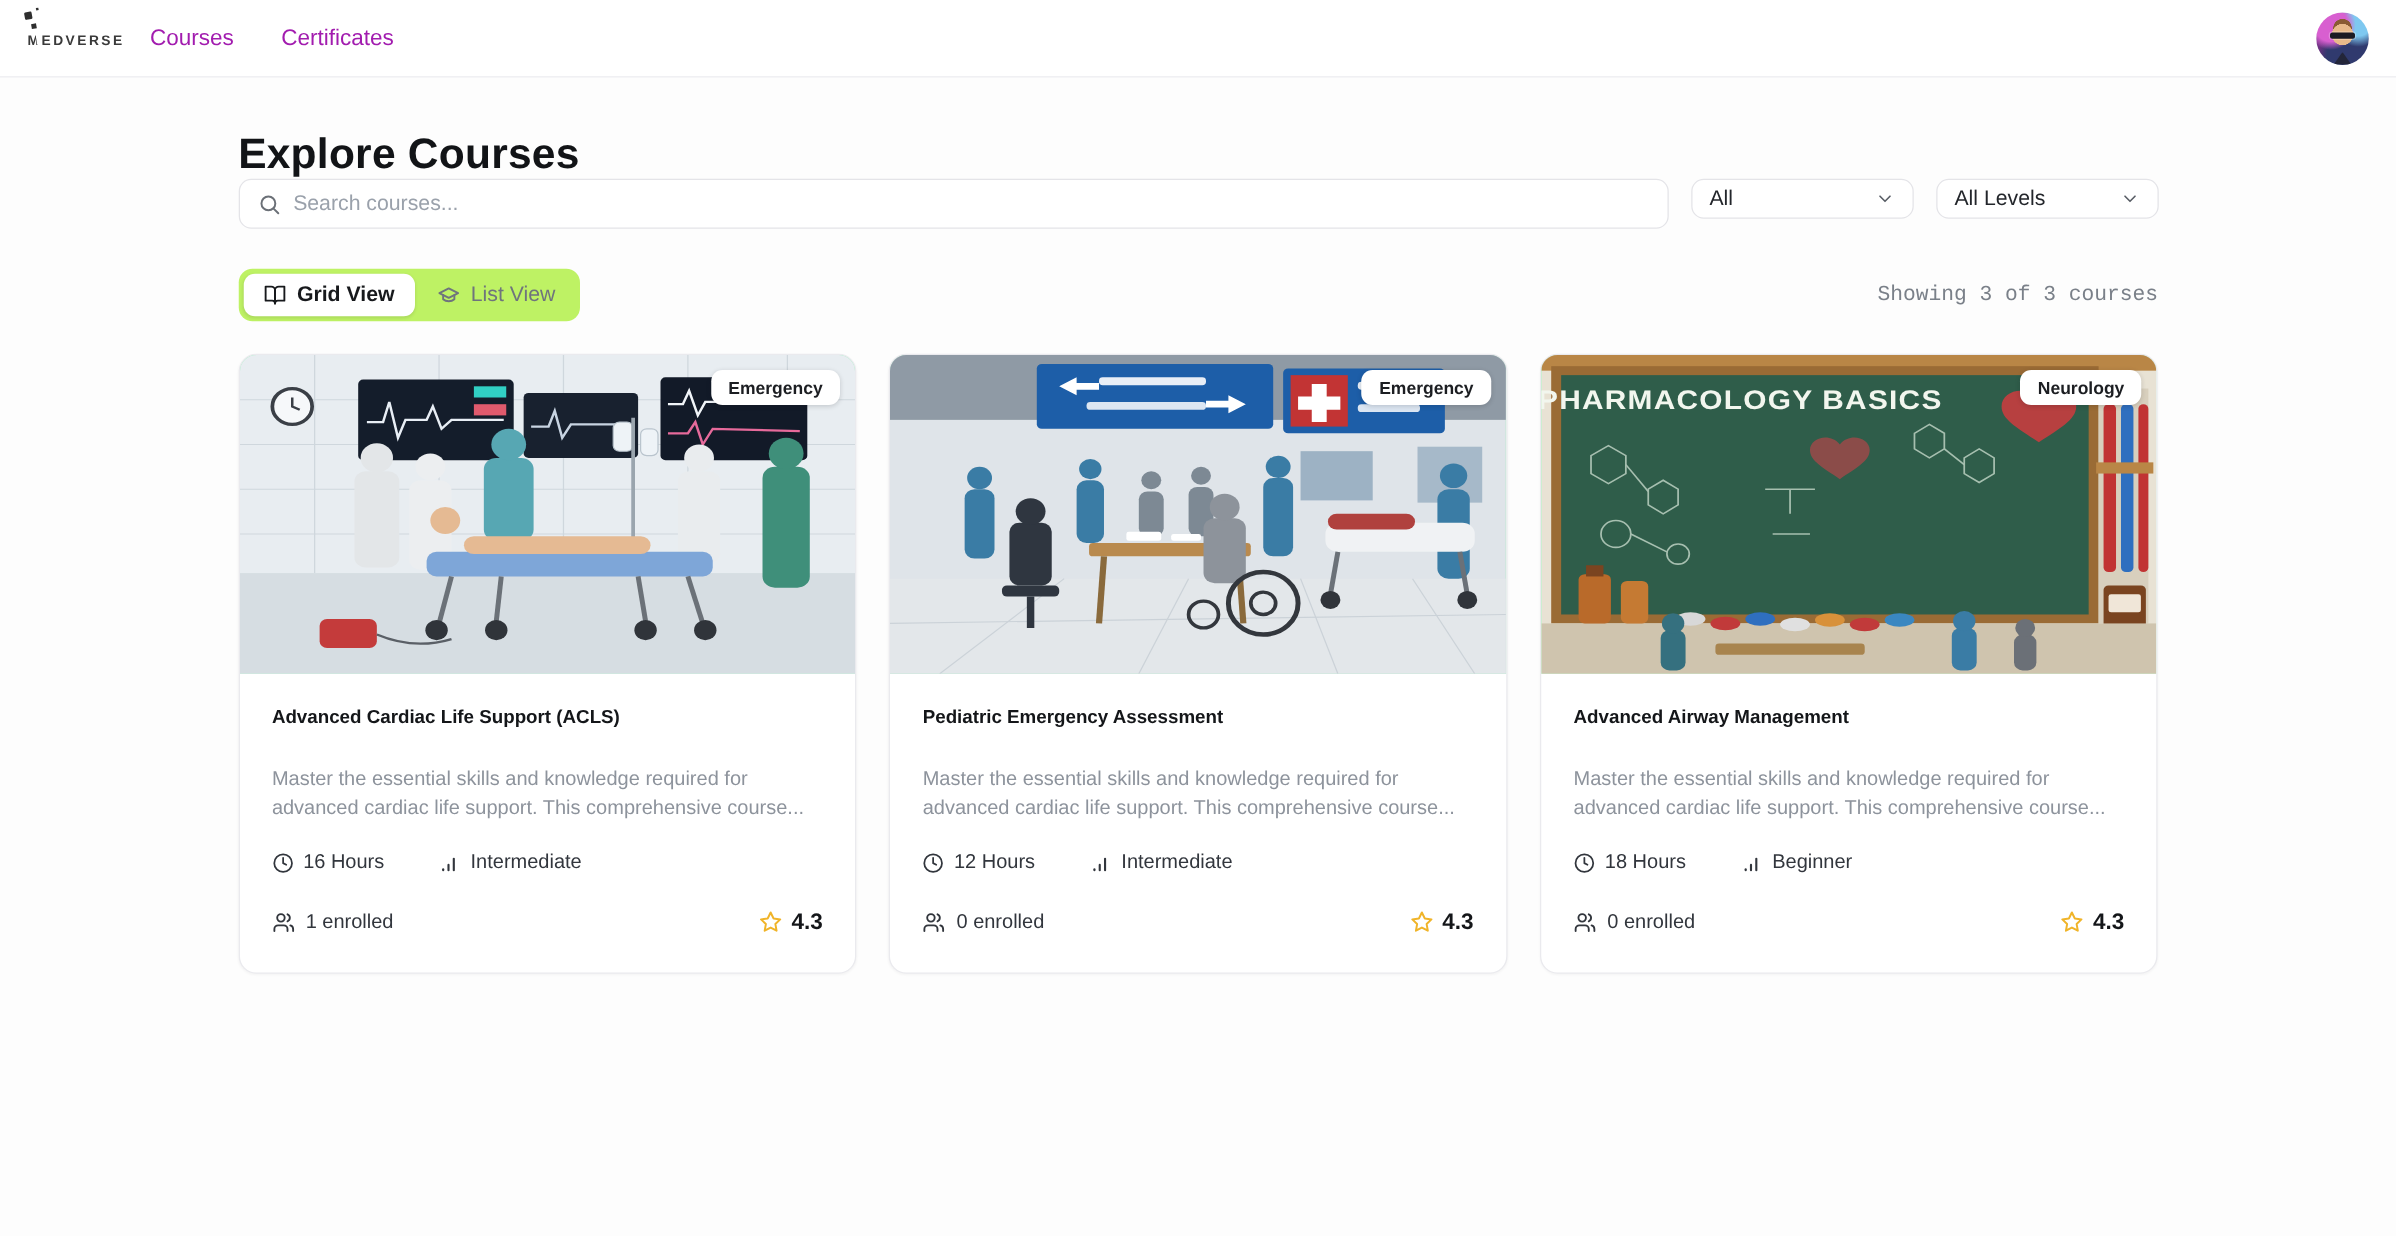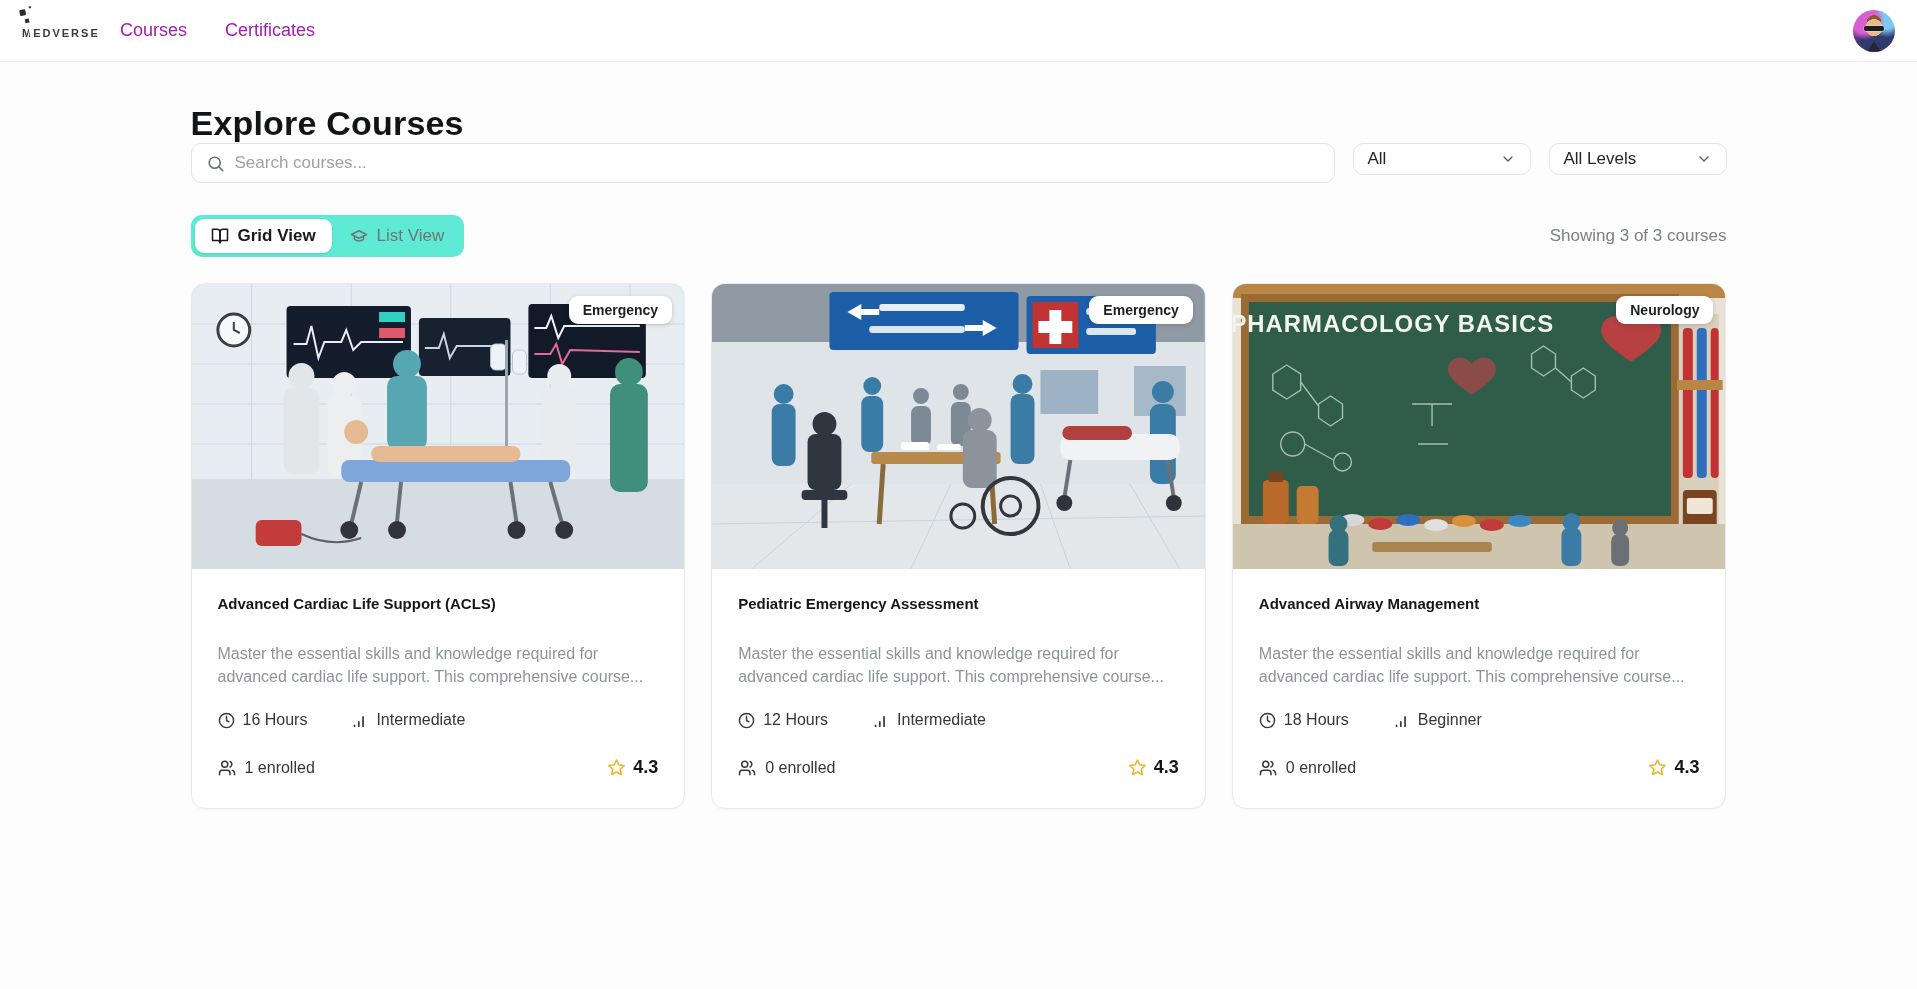--- a/index.html
+++ b/index.html
@@ -79,42 +79,42 @@
   .search-input::placeholder { color: #9aa1ab; }
   .select {
     width: 178px; height: 32px; border: 1px solid #e4e4e8; border-radius: 10px;
     background: #fff; display: flex; align-items: center; justify-content: space-between;
     padding: 0 14px; font-size: 17px; color: #23262b; cursor: pointer;
   }
 
   
   .toggle-row { display: flex; align-items: center; justify-content: space-between; margin-top: 32px; }
   .view-toggle {
-    display: flex; background: #5eead4; border-radius: 11px; padding: 4px; gap: 2px; align-items: center;
+    display: flex; background: #bef264; border-radius: 11px; padding: 4px; gap: 2px; align-items: center;
   }
   .view-btn {
     display: flex; align-items: center; gap: 9px;
     border: none; background: transparent; cursor: pointer;
     font-family: "Liberation Sans", sans-serif;
     font-size: 17px; color: #6f747d; padding: 7px 16px; border-radius: 9px;
   }
   .view-btn.active {
     background: #fff; color: #17191c; font-weight: 700;
     box-shadow: 0 1px 3px rgba(20,20,30,.12);
   }
-  .results-summary { font-size: 17px; color: #7a8089; }
+  .results-summary { font-size: 17px; color: #7a8089; font-family: Liberation Mono, monospace; }
 
   
   .courses-grid { display: grid; grid-template-columns: repeat(3, 1fr); gap: 26px; margin-top: 26px; }
   .course-card {
     background: #fff; border: 1px solid #eaeaee; border-radius: 14px;
     overflow: hidden; cursor: pointer;
     box-shadow: 0 1px 2px rgba(20,20,30,.04);
   }
-  .course-image { position: relative; height: 285px; background: #86efac; }
+  .course-image { position: relative; height: 255px; background: #86efac; }
   .course-image svg { display: block; width: 100%; height: 100%; }
   .card-badge {
     position: absolute; top: 12px; right: 12px;
     background: #fff; border-radius: 9px; padding: 6px 14px;
     font-size: 14px; font-weight: 700; color: #1c1e22;
     box-shadow: 0 1px 4px rgba(20,20,30,.18);
   }
   .card-body { padding: 26px 26px 30px 26px; }
   .card-title { font-size: 15px; font-weight: 700; color: #141619; }
   .card-desc { margin-top: 31px; font-size: 16px; line-height: 1.42; color: #8d939c; }

